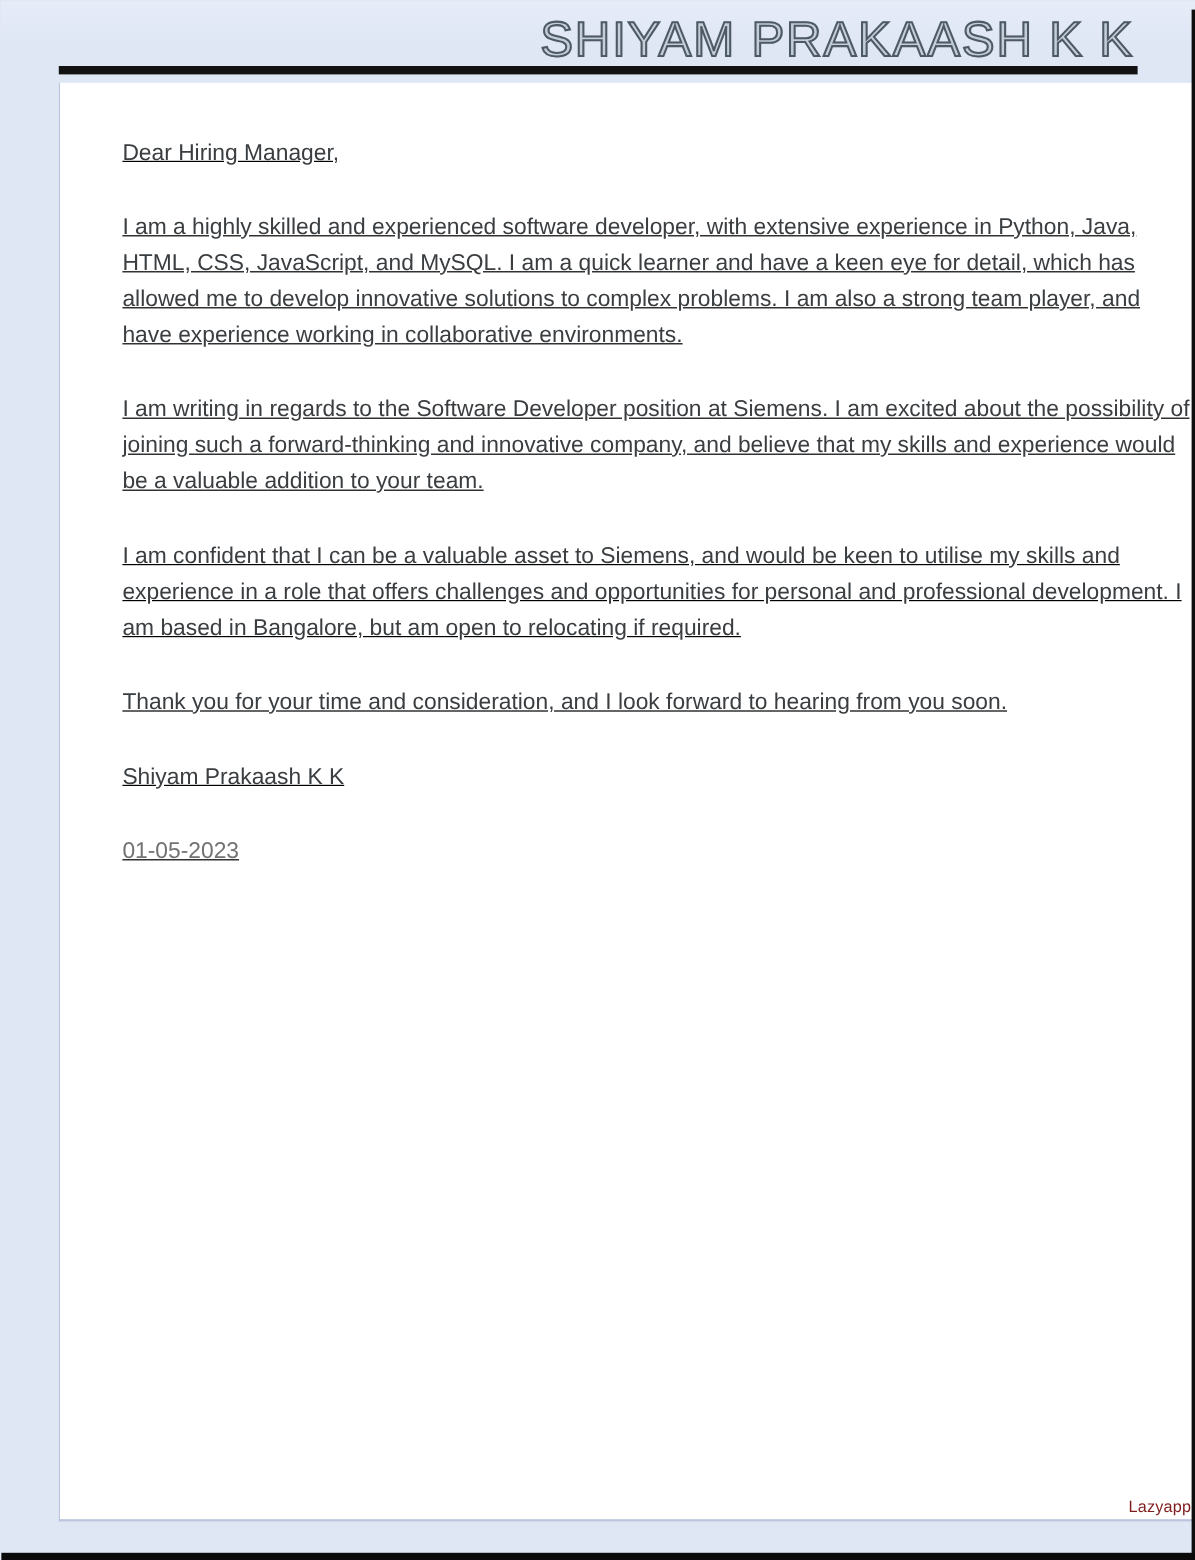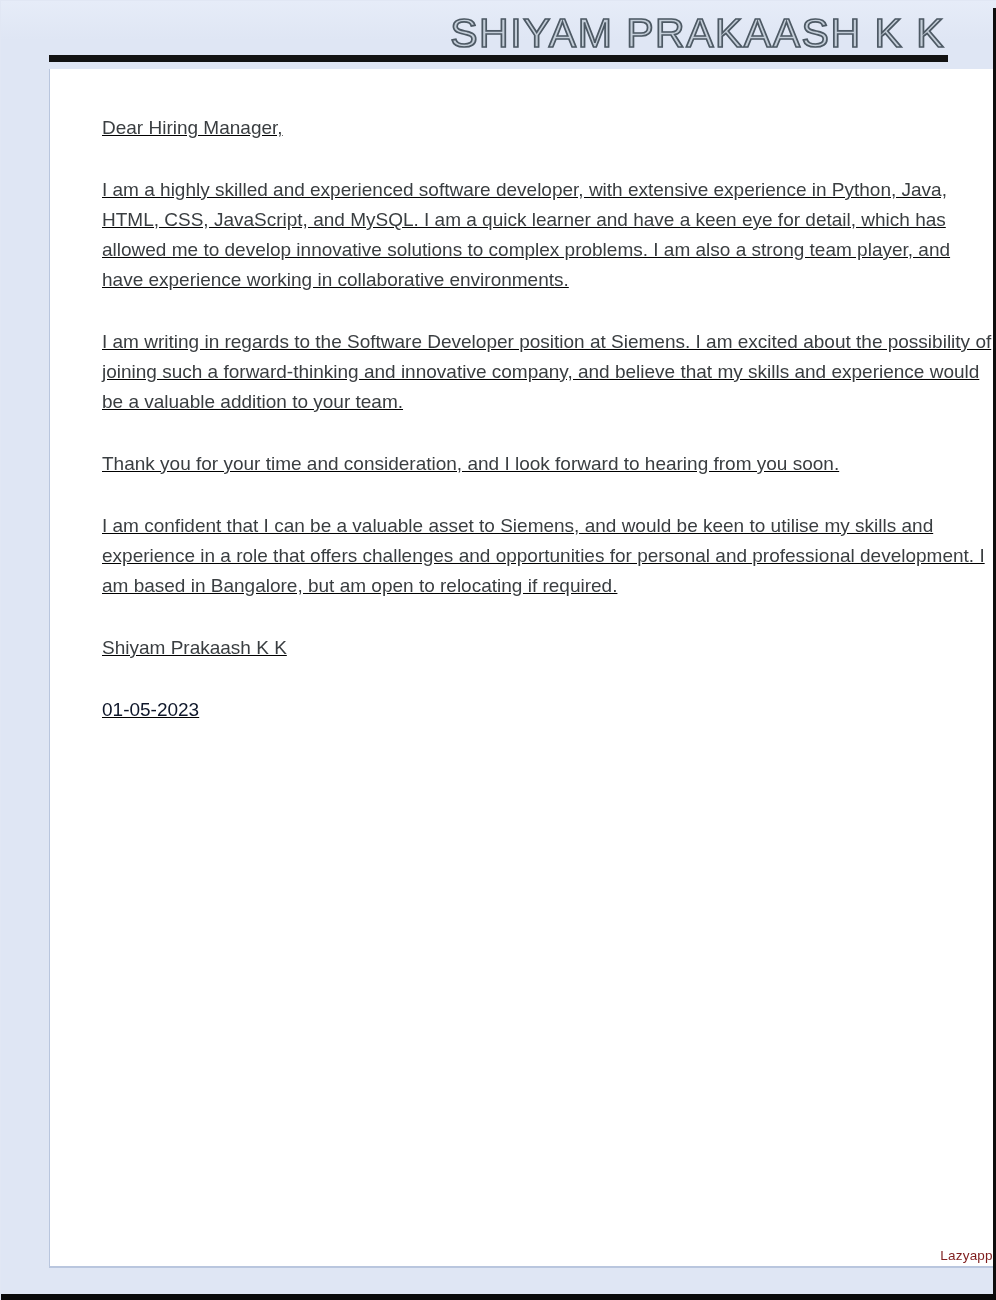--- a/index.html
+++ b/index.html
@@ -53,21 +53,21 @@
   .letter-body {
     padding: 42px 49px 0 50px;
     color: #3a3e41;
     font-size: 19px;
     line-height: 30px;
   }
   .letter-body p { margin-bottom: 30px; }
   .salutation { margin-bottom: 30px; }
   .signature { margin-bottom: 10px; }
   .date {
-    color: #0f172a;
+    color: #737373;
     margin-bottom: 0;
   }
   .watermark {
     position: absolute;
     right: 11px;
     bottom: 2px;
     font-size: 13.5px;
     color: #7f1d1d;
     letter-spacing: 0.2px;
     text-align: right;
@@ -101,23 +101,23 @@
 
   <div class="page">
     <div class="letter-body">
 
       <p class="salutation">Dear Hiring Manager,</p>
 
       <p>I am a highly skilled and experienced software developer, with extensive experience in Python, Java, HTML, CSS, JavaScript, and MySQL. I am a quick learner and have a keen eye for detail, which has allowed me to develop innovative solutions to complex problems. I am also a strong team player, and have experience working in collaborative environments.</p>
 
       <p>I am writing in regards to the Software Developer position at Siemens. I am excited about the possibility of joining such a forward-thinking and innovative company, and believe that my skills and experience would be a valuable addition to your team.</p>
 
+      <p>I am confident that I can be a valuable asset to Siemens, and would be keen to utilise my skills and experience in a role that offers challenges and opportunities for personal and professional development. I am based in Bangalore, but am open to relocating if required.</p>
+
       <p>Thank you for your time and consideration, and I look forward to hearing from you soon.</p>
-
-      <p>I am confident that I can be a valuable asset to Siemens, and would be keen to utilise my skills and experience in a role that offers challenges and opportunities for personal and professional development. I am based in Bangalore, but am open to relocating if required.</p>
 
 
       <p class="signature">Shiyam Prakaash K K</p>
 
       <p class="date">01-05-2023</p>
 
     </div>
 
     <div class="watermark">Lazyapply.com</div>
   </div>

